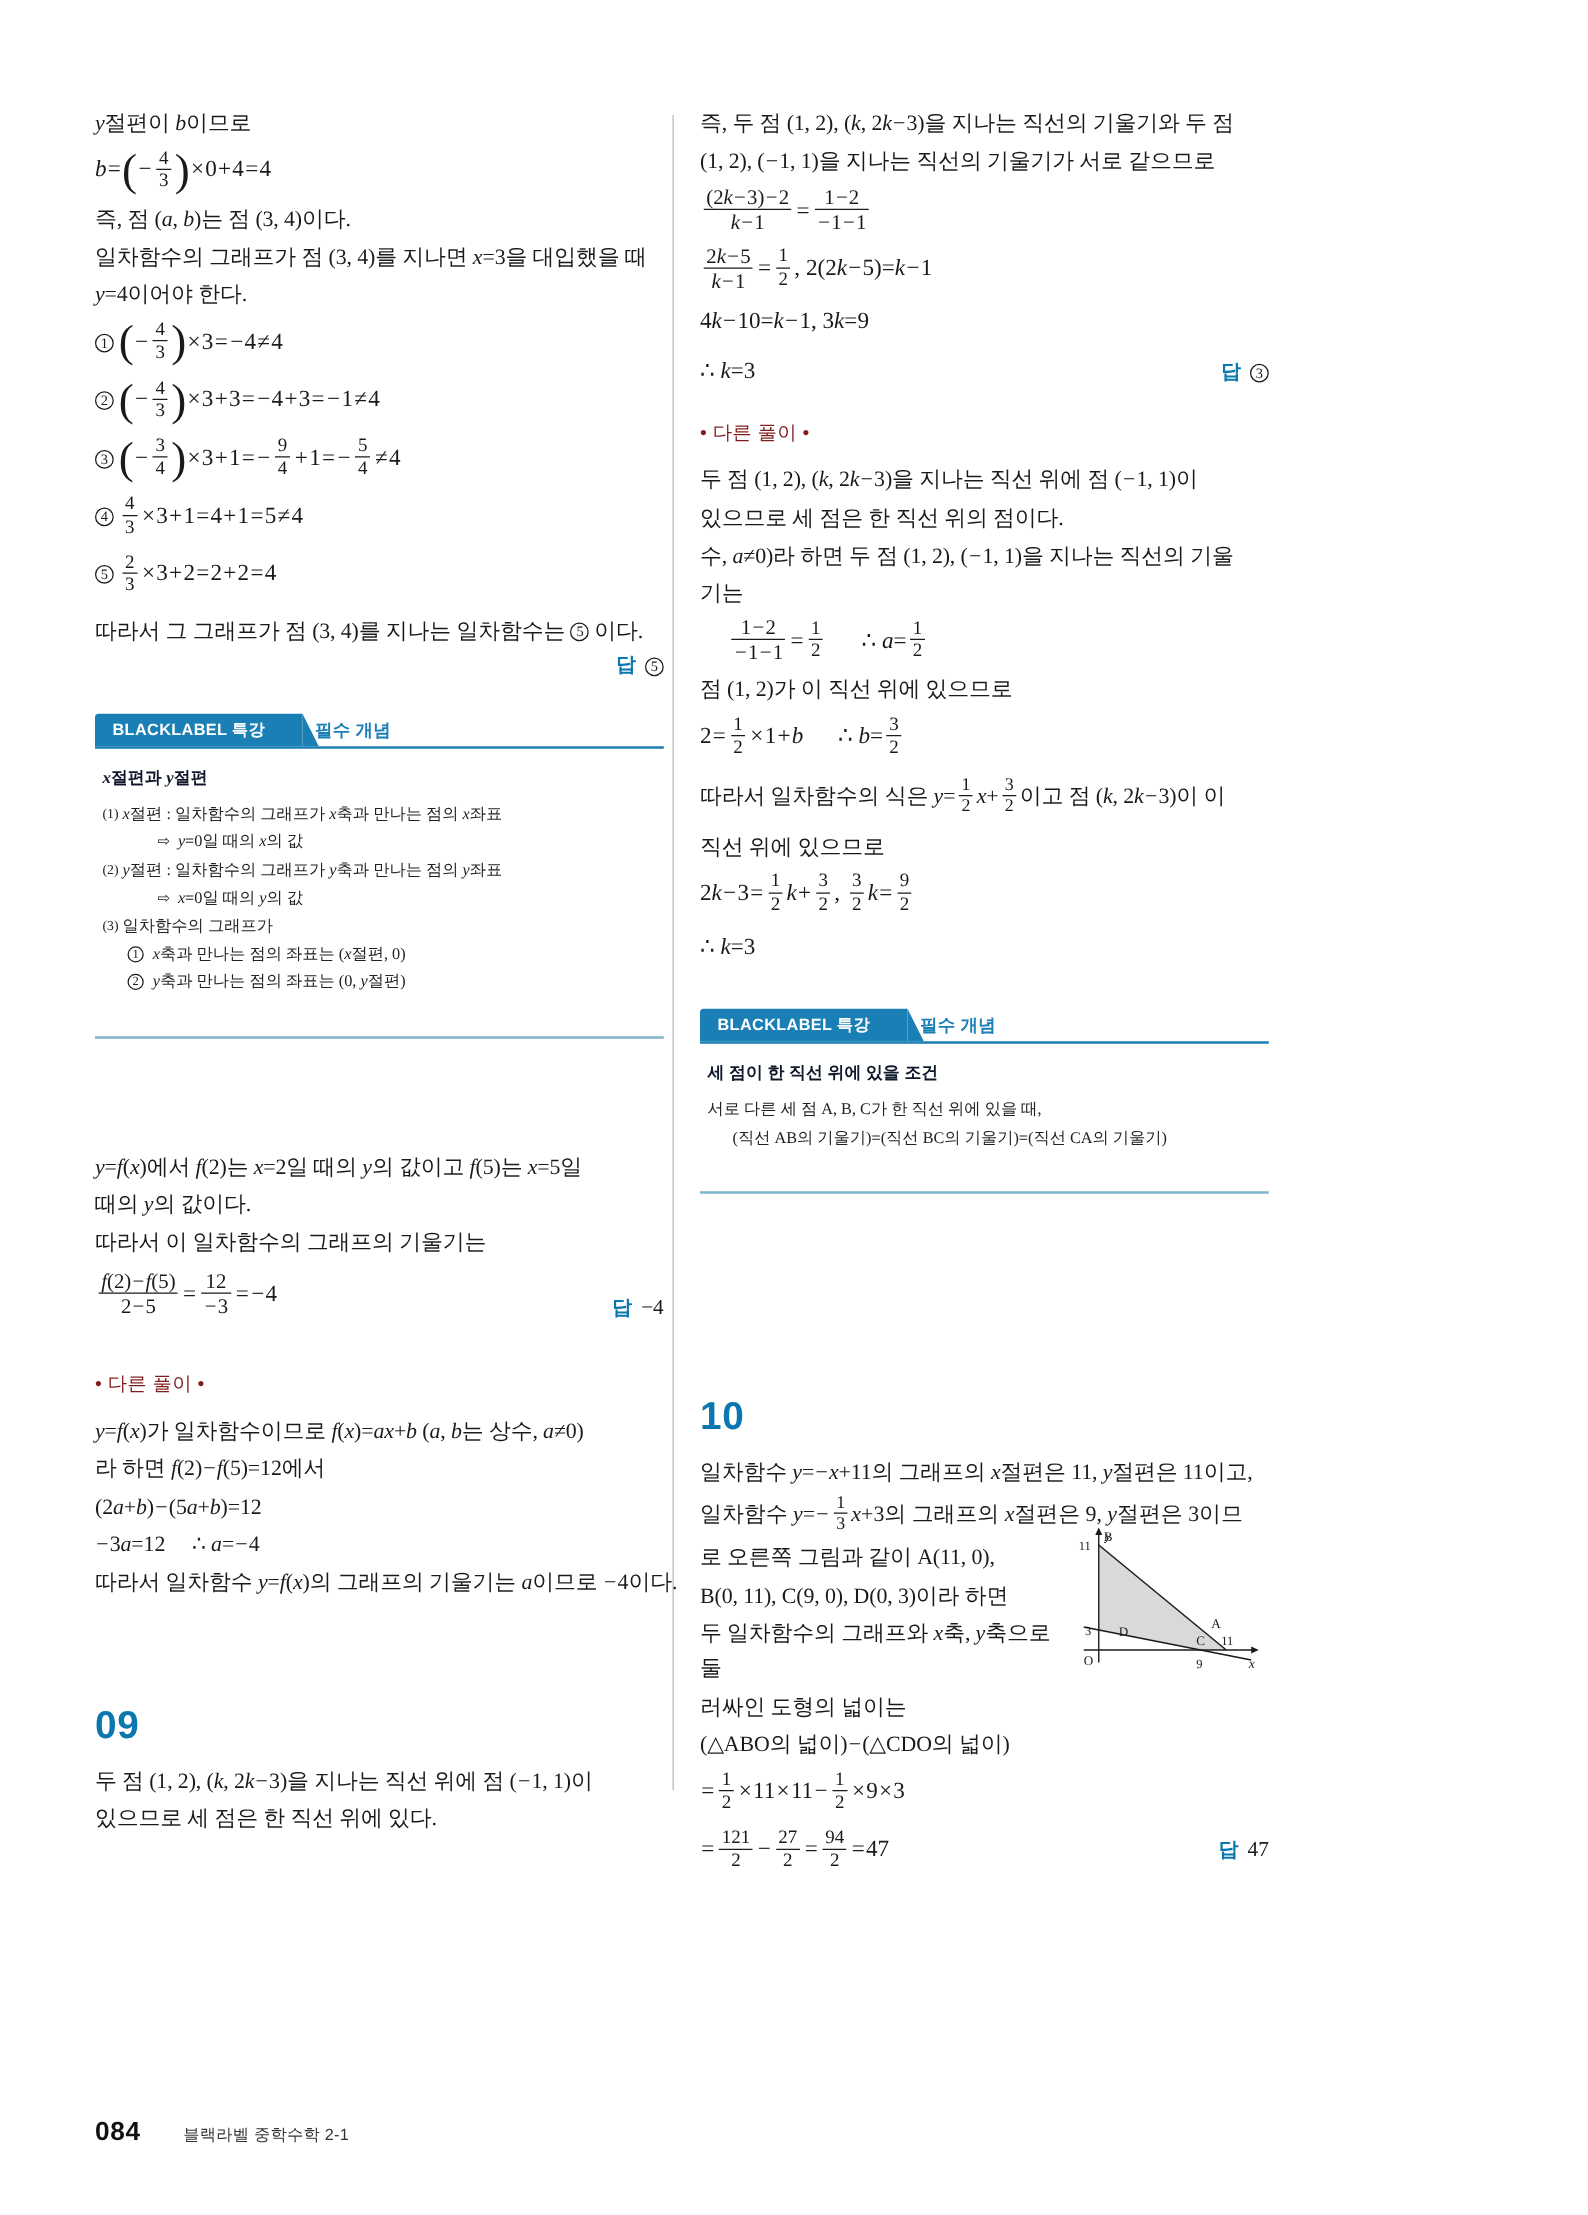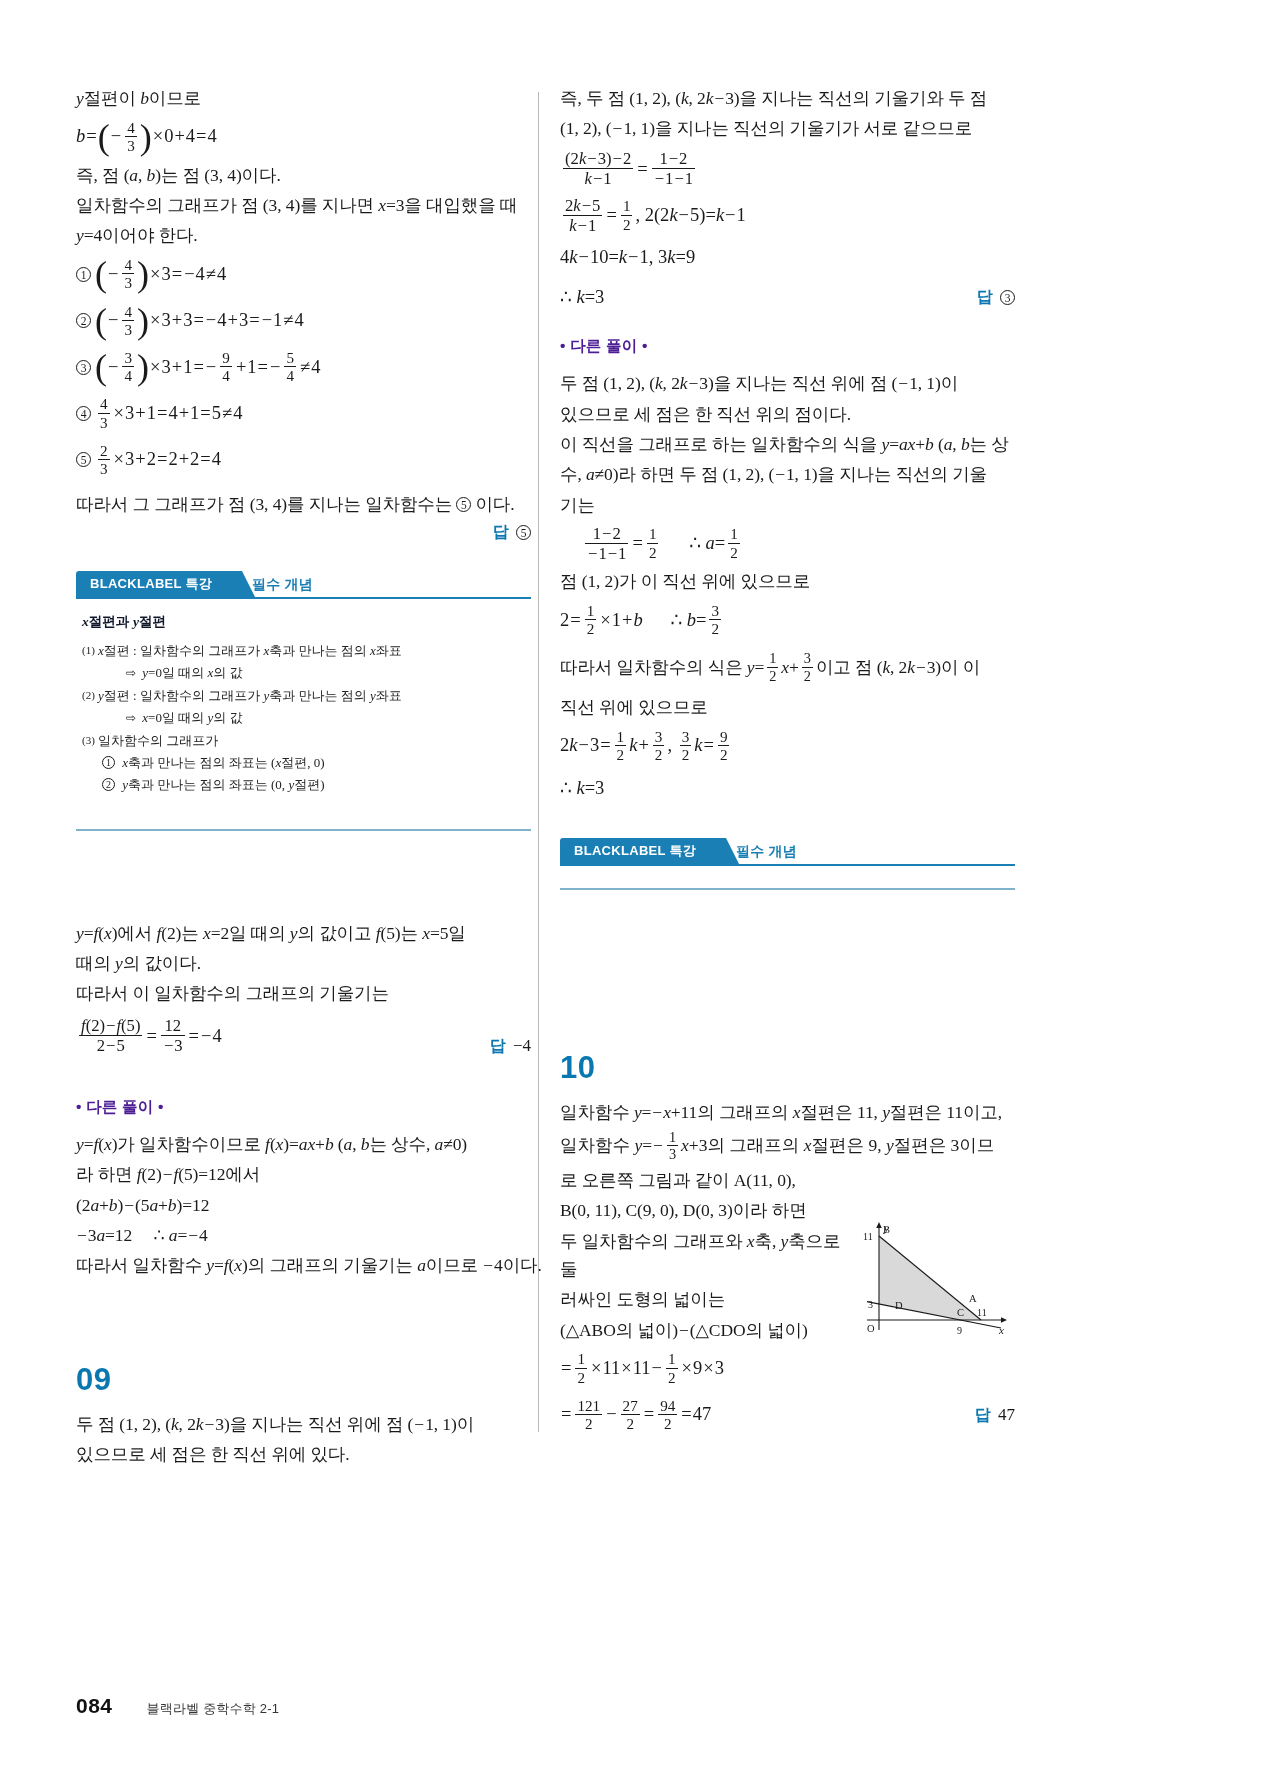--- a/index.html
+++ b/index.html
@@ -118,23 +118,23 @@
     color:#0a77b0;
     font-family:"Liberation Sans", sans-serif;
     font-weight:bold;
     font-size:31px;
     letter-spacing:0.5px;
     margin:0 0 12px 0;
   }
 
   
   .alt-head {
-    color:#4c1d95;
-    font-family:"Liberation Sans", sans-serif;
-    font-weight:bold;
+    color:#7f1d1d;
+    font-family:"Liberation Sans", sans-serif;
+    font-weight:normal;
     font-size:15.5px;
     letter-spacing:0.2px;
     margin:0 0 12px 0;
   }
 
   
   .bl-box { margin:0; }
   .bl-header {
     position:relative;
     height:26px;
@@ -416,23 +416,20 @@
 
     <div>
       <p class="alt-head">• 다른 풀이 •</p>
       <p class="ln">
         두 점 (1, 2), (<i class="v">k</i>, 2<i class="v">k</i><span class="op">−</span>3)을 지나는 직선 위에 점 (<span class="op">−</span>1, 1)이
       </p>
       <p class="ln">
         있으므로 세 점은 한 직선 위의 점이다.
       </p>
       <p class="ln">
-        이 직선을 그래프로 하는 일차함수의 식을 <i class="v">y</i>=<i class="v">ax</i>+<i class="v">b</i> (<i class="v">a</i>, <i class="v">b</i>는 상
-      </p>
-      <p class="ln">
         수, <i class="v">a</i>≠0)라 하면 두 점 (1, 2), (<span class="op">−</span>1, 1)을 지나는 직선의 기울
       </p>
       <p class="ln">기는</p>
 
       <p class="eqline tall" style="padding-left:22px">
         <span class="frac big"><span class="num">1<span class="op">−</span>2</span><span class="den"><span class="op">−</span>1<span class="op">−</span>1</span></span><span class="op">=</span><span class="frac"><span class="num">1</span><span class="den">2</span></span>&nbsp;&nbsp;&nbsp;&nbsp;&nbsp; ∴ <i class="v">a</i>=<span class="frac"><span class="num">1</span><span class="den">2</span></span>
       </p>
       <p class="ln">
         점 (1, 2)가 이 직선 위에 있으므로
       </p>
@@ -454,20 +451,25 @@
     </div>
 
     <div class="gap28"></div>
 
     <div class="bl-box">
       <div class="bl-header">
         <div class="bl-tab">BLACKLABEL 특강</div>
         <div class="bl-sub">필수 개념</div>
       </div>
       <div class="bl-rule"></div>
+      <div class="bl-body">
+        <p class="bl-title">세 점이 한 직선 위에 있을 조건</p>
+        <p class="bl-line">서로 다른 세 점 A, B, C가 한 직선 위에 있을 때,</p>
+        <p class="bl-line bl-indent2">(직선 AB의 기울기)=(직선 BC의 기울기)=(직선 CA의 기울기)</p>
+      </div>
       <div class="sec-rule"></div>
     </div>
 
     <div class="gap60"></div>
     <div class="gap60"></div>
     <div class="gap40"></div>
 
     <div>
       <p class="prob-no">10</p>
       <p class="ln">

